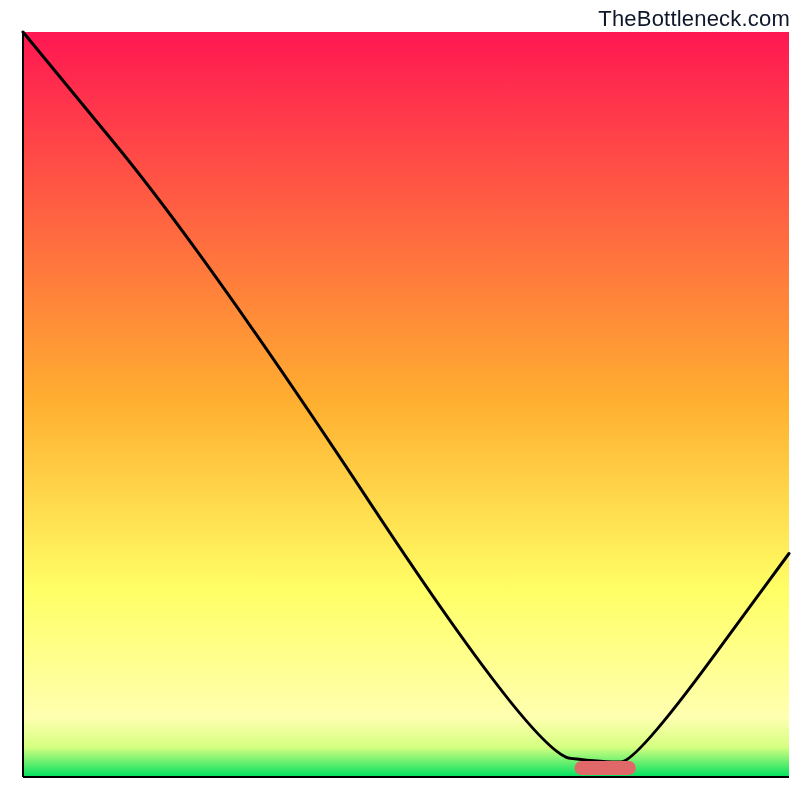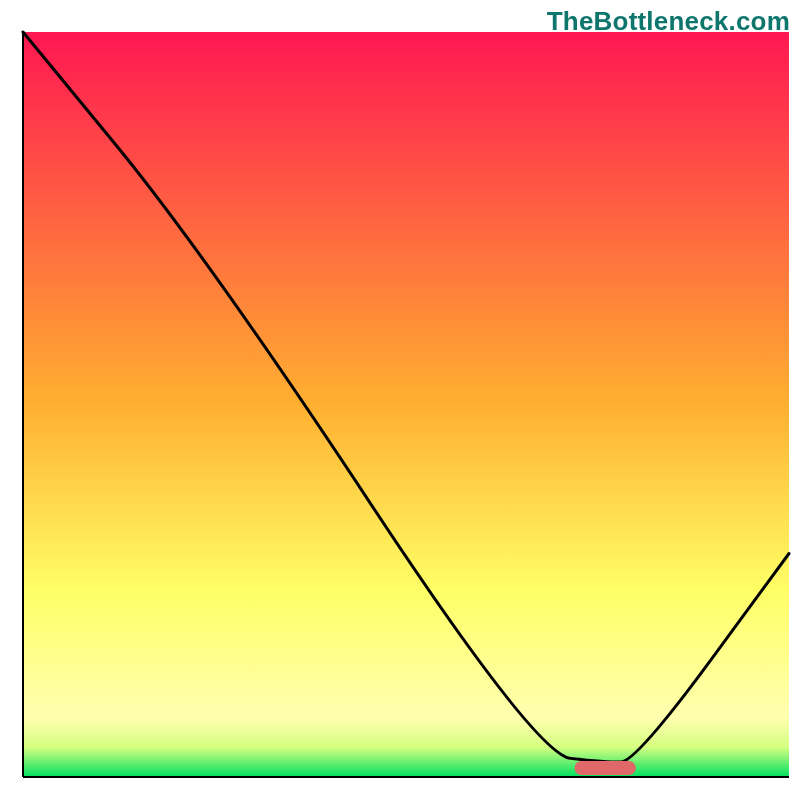--- a/index.html
+++ b/index.html
@@ -1,17 +1,17 @@
 <!DOCTYPE html>
 <html><head>
 <meta charset="utf-8">
 <style>
   html,body{margin:0;padding:0;width:800px;height:800px;background:#fff;font-family:Arial,Helvetica,sans-serif}
   .wrap{position:relative;width:800px;height:800px}
-  .watermark{position:absolute;top:6px;right:10px;font-size:26px;font-weight:700;color:#0f766e;letter-spacing:0.2px}
+  .watermark{position:absolute;top:6px;right:10px;font-size:22px;font-weight:400;color:#0f172a;letter-spacing:0.2px}
   svg{display:block}
 </style>
 </head>
 <body>
 
 <div class="wrap">
   <div class="watermark">TheBottleneck.com</div>
   <svg id="chart" width="800" height="800" viewBox="0 0 800 800">
       <defs>
         <linearGradient id="grad" x1="0" y1="0" x2="0" y2="1">

